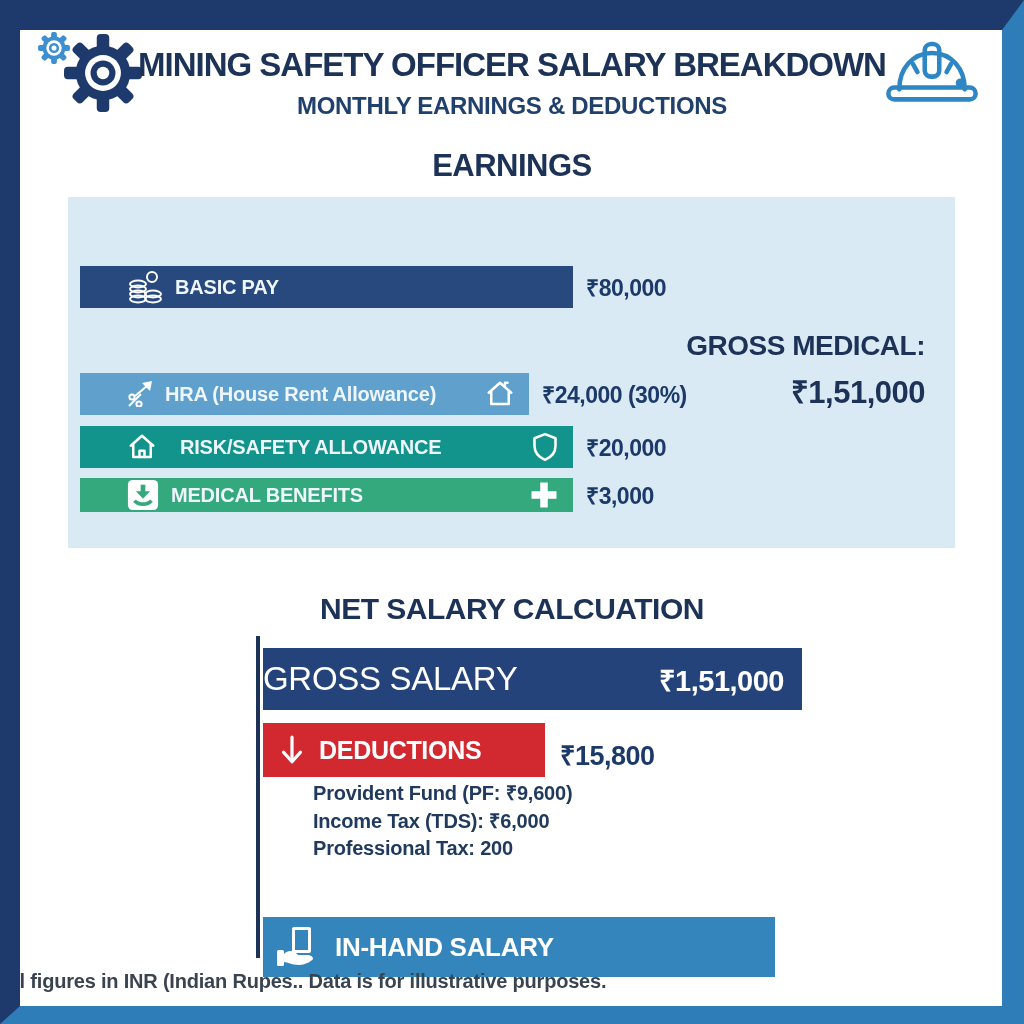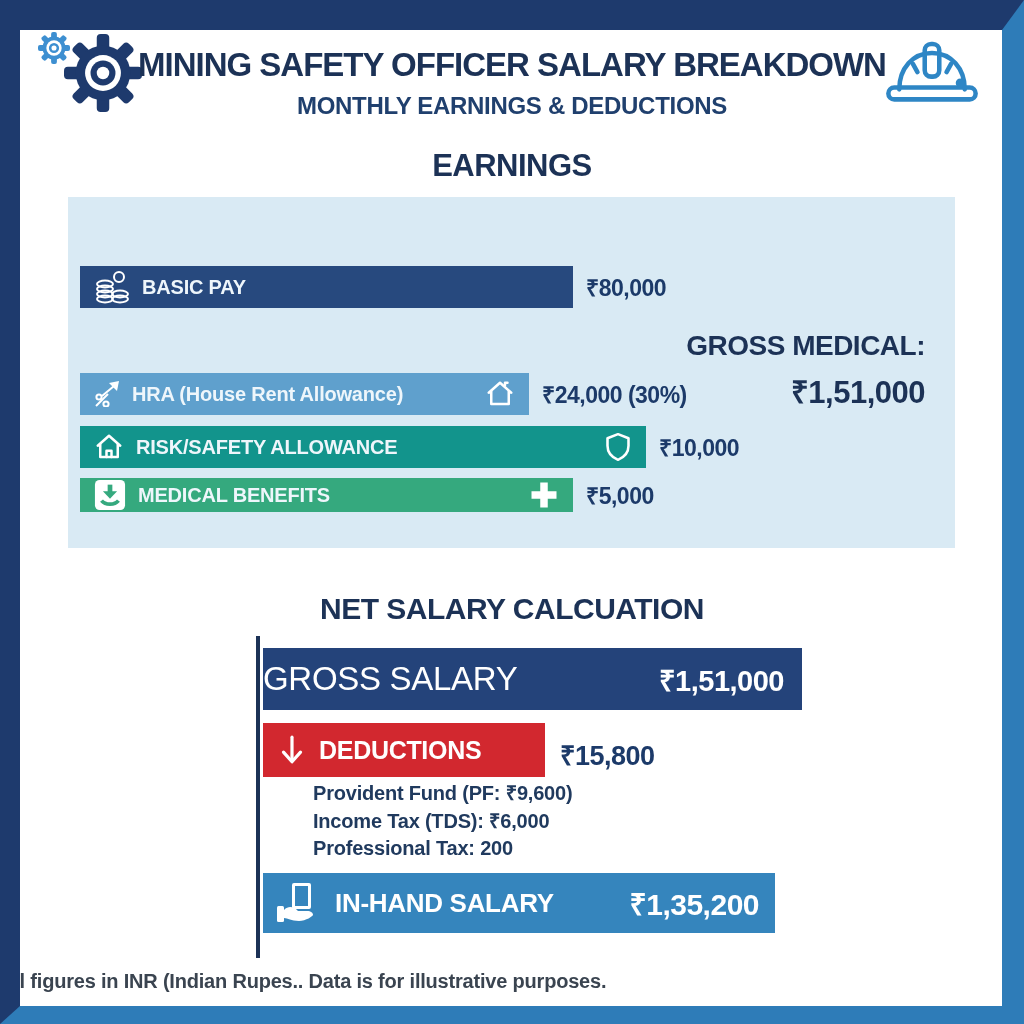--- a/index.html
+++ b/index.html
@@ -26,46 +26,46 @@
     color:var(--navy-text,#1c3256);white-space:nowrap;
   }
   .subtitle{
     left:0;right:0;top:92px;text-align:center;
     font-size:24px;font-weight:800;letter-spacing:-0.3px;color:#20406e;
   }
   
   .earnings-title{left:0;right:0;top:148px;text-align:center;font-size:31px;font-weight:800;letter-spacing:-0.5px;color:var(--navy-text,#1c3256);}
   .panel{left:68px;top:197px;width:887px;height:351px;background:var(--panel,#d9eaf4);}
   .row{left:80px;display:flex;align-items:center;}
-  .bar{height:100%;display:flex;align-items:center;box-sizing:border-box;}
+  .bar{height:100%;display:flex;align-items:center;box-sizing:border-box;padding-left:33px;}
   .bar .bicon{display:flex;align-items:center;margin-left:14px;}
   .bar .blabel{margin-left:12px;font-size:20px;font-weight:700;letter-spacing:-0.2px;color:#eef6fb;white-space:nowrap;}
   .bar .ricon{display:flex;align-items:center;margin-left:auto;margin-right:14px;}
   .bval{margin-left:13px;font-size:23px;font-weight:800;letter-spacing:-0.5px;color:var(--value-navy,#1c3a69);white-space:nowrap;}
   .r1{top:266px;height:42px;} .r1 .bar{width:493px;background:var(--bar-basic,#27497e);}
   .r2{top:321px;height:41px;} .r2 .bar{width:411px;background:var(--bar-da,#2d77ad);}
   .r3{top:373px;height:42px;} .r3 .bar{width:449px;background:var(--bar-hra,#5fa0cd);}
-  .r4{top:426px;height:42px;} .r4 .bar{width:566px;background:var(--bar-risk,#12948c);}
+  .r4{top:426px;height:42px;} .r4 .bar{width:493px;background:var(--bar-risk,#12948c);gap:11px;}
   .r5{top:478px;height:34px;} .r5 .bar{width:493px;background:var(--bar-medical,#35a97e);}
   .r2 .blabel{margin-left:16px;}
   .gross-side{top:330px;right:99px;text-align:right;color:var(--navy-text,#1c3256);font-weight:800;letter-spacing:-0.5px;}
   .gross-side .l1{font-size:28px;}
   .gross-side .l2{font-size:31px;margin-top:8px;}
   
   .net-title{left:0;right:0;top:592px;text-align:center;font-size:30px;font-weight:800;letter-spacing:-0.5px;color:var(--navy-text,#1c3256);}
   .vline{left:256px;top:636px;width:4px;height:322px;background:var(--navy-text,#1c3256);}
   .net-gross{left:263px;top:648px;width:539px;height:62px;background:var(--bar-gross,#24437a);display:flex;align-items:center;color:#fff;}
   .net-gross .nlabel{font-size:33px;font-weight:400;letter-spacing:-0.3px;}
   .net-gross .nvalue{margin-left:auto;margin-right:18px;font-size:29px;font-weight:800;letter-spacing:-0.5px;}
   .net-ded{left:263px;top:723px;width:282px;height:54px;background:var(--red,#d2282f);display:flex;align-items:center;color:#fff;}
   .net-ded .dicon{display:flex;align-items:center;margin-left:16px;}
   .net-ded .nlabel{margin-left:14px;font-size:25px;font-weight:800;letter-spacing:-0.3px;}
   .ded-value{left:560px;top:736px;font-size:27px;font-weight:800;letter-spacing:-0.5px;color:var(--value-navy,#1c3a69);}
   .ded-items{left:313px;top:780px;font-size:20px;font-weight:700;color:#203a5e;line-height:27.5px;letter-spacing:-0.2px;}
-  .net-inhand{left:263px;top:873px;width:512px;height:60px;background:var(--inhand-blue,#3585bd);display:flex;align-items:center;color:#fff;}
+  .net-inhand{left:263px;top:917px;width:512px;height:60px;background:var(--inhand-blue,#3585bd);display:flex;align-items:center;color:#fff;}
   .net-inhand .iicon{display:flex;align-items:center;margin-left:12px;}
   .net-inhand .nlabel{margin-left:12px;font-size:26px;font-weight:800;letter-spacing:-0.3px;}
   .net-inhand .nvalue{margin-left:auto;margin-right:16px;font-size:30px;font-weight:800;letter-spacing:-0.5px;}
   .footer{left:0;right:0;top:970px;text-align:left;font-size:20px;font-weight:700;color:#3a4450;letter-spacing:-0.2px;}
   
   .navy-fill{fill:var(--frame-navy,#1e3a6d);}
   .ltblue-fill{fill:var(--gear-small-blue,#3d8fd1);}
   .hat-stroke{stroke:var(--hat-blue,#2e86c5);}
   .white-stroke{stroke:#ffffff;}
   .white-fill{fill:#ffffff;}
@@ -176,41 +176,41 @@
           <path d="M10 20 V15 H14 V20"></path>
         </svg>
       </span>
       <span class="blabel">RISK/SAFETY ALLOWANCE</span>
       <span class="ricon">
         <svg width="28" height="32" viewBox="0 0 24 26" fill="none" stroke-width="2.2" stroke-linejoin="round" class="white-stroke">
           <path d="M12 2 L21 5.5 V12 C21 18 17 22 12 24 C7 22 3 18 3 12 V5.5 Z"></path>
         </svg>
       </span>
     </div>
-    <span class="bval">₹10,000</span>
+    <span class="bval">₹20,000</span>
   </div>
 
   <div class="abs row r5">
     <div class="bar">
       <span class="bicon">
         <svg width="32" height="32" viewBox="0 0 34 34">
           <rect x="1" y="1" width="32" height="32" rx="5" class="white-fill"></rect>
           <rect x="14.5" y="6" width="5" height="9" class="green-fill"></rect>
           <path d="M9.5 13 L24.5 13 L17 21 Z" class="green-fill"></path>
           <path d="M8 23 C12 28 22 28 26 23" fill="none" stroke-width="4" class="green-stroke"></path>
         </svg>
       </span>
       <span class="blabel">MEDICAL BENEFITS</span>
       <span class="ricon">
         <svg width="30" height="30" viewBox="0 0 24 24">
           <path d="M9 2 H15 V9 H22 V15 H15 V22 H9 V15 H2 V9 H9 Z" class="white-fill"></path>
         </svg>
       </span>
     </div>
-    <span class="bval">₹5,000</span>
+    <span class="bval">₹3,000</span>
   </div>
 
   <div class="abs gross-side">
     <div class="l1">GROSS MEDICAL:</div>
     <div class="l2">₹1,51,000</div>
   </div>
 
   <div class="abs net-title">NET SALARY CALCUATION</div>
   <div class="abs vline"></div>
 
@@ -240,17 +240,16 @@
     <span class="iicon">
       <svg width="48" height="44" viewBox="0 0 48 44">
         <rect x="17" y="2" width="19" height="26" rx="2" class="white-fill"></rect>
         <rect x="20" y="5" width="13" height="20" fill="none" stroke-width="1.6" class="blue-fill" stroke="none"></rect>
         <circle cx="26.5" cy="12" r="4.6" class="blue-fill"></circle>
         <rect x="2" y="25" width="7" height="16" rx="1.5" class="white-fill"></rect>
         <path d="M9 29 C14 24 19 26 23 30 L32 30 C36 30 38 32 38 34 C38 35 31 40 24 40 C16 40 13 37 9 37 Z" class="white-fill"></path>
       </svg>
     </span>
     <span class="nlabel">IN-HAND SALARY</span>
-    <span class="nvalue">₹1,35,200</span>
   </div>
 
   <div class="abs footer">All figures in INR (Indian Rupes.. Data is for illustrative purposes.</div>
 </div>
 
 </body></html>

